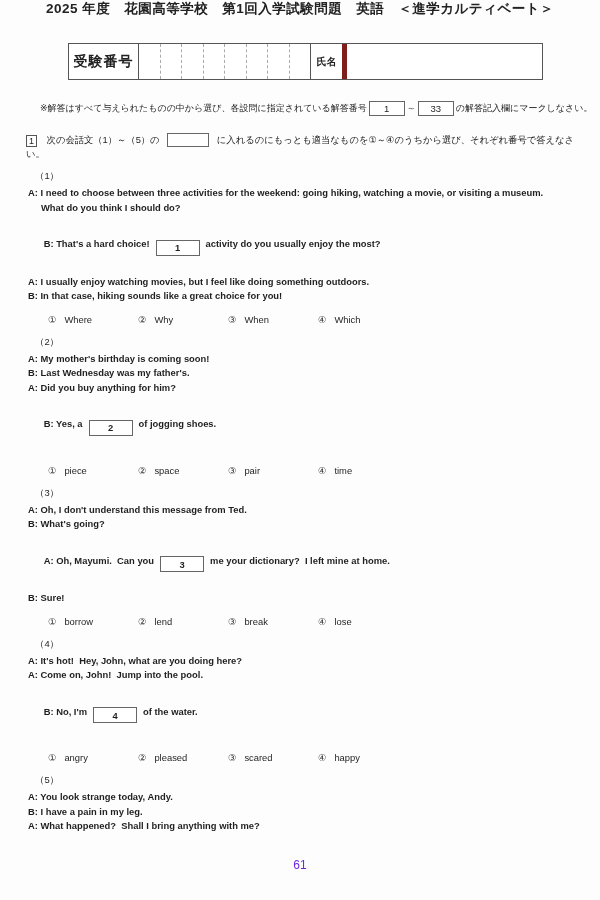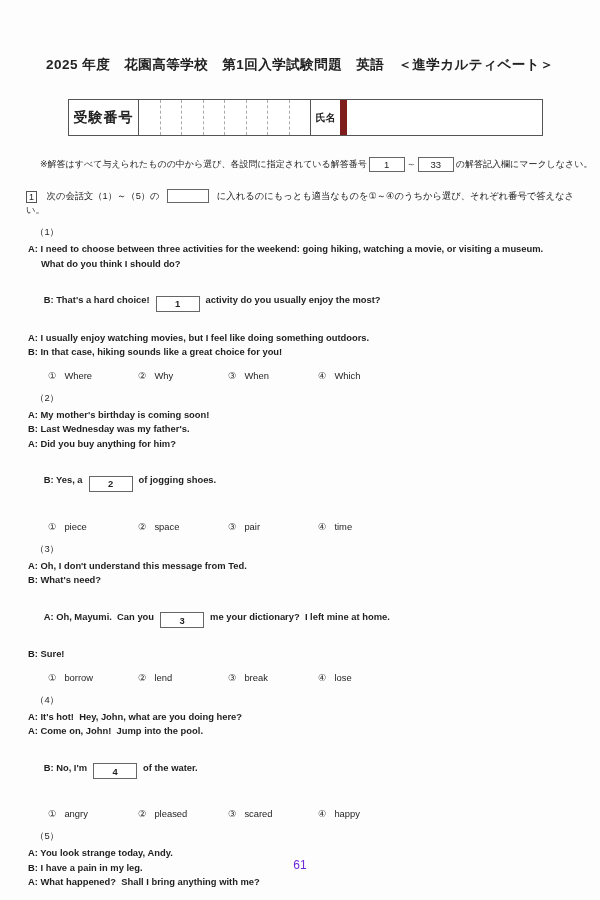--- a/index.html
+++ b/index.html
@@ -3,38 +3,38 @@
 <meta charset="utf-8">
 <style>
   * { box-sizing: border-box; }
   html,body { margin:0; padding:0; background:#ffffff; }
   .page {
     width:600px; height:900px; position:relative; overflow:hidden;
     background:#fdfdfd; color:#222;
     font-family:"Liberation Sans","DejaVu Sans",sans-serif;
   }
   .title {
-    margin:0; padding-top:56px; text-align:center;
+    margin:0; text-align:center;
     font-size:13.5px; font-weight:700; letter-spacing:.5px;
   }
   
   .hbox {
     margin:25px 0 0 68px; width:475px; height:37px;
     border:1.5px solid #555; display:flex; background:#fff;
   }
   .hb-label {
     width:70px; border-right:1px solid #555; display:flex;
     align-items:center; justify-content:center;
     font-size:14px; font-weight:700; letter-spacing:1px;
   }
   .hb-nums { display:flex; width:172px; border-right:1px solid #555; }
   .hb-num { flex:1; border-left:1px dashed #aaa; }
   .hb-num:first-child { border-left:none; }
   .hb-name-label {
-    width:36px; border-right:7px solid #7f1d1d; display:flex;
+    width:36px; border-right:5px solid #7f1d1d; display:flex;
     align-items:center; justify-content:center;
     font-size:10px; font-weight:700;
   }
   .hb-name-blank { flex:1; }
   
   .instruction {
     margin:21px 0 0 40px; font-size:9px; display:flex;
     align-items:center; white-space:pre; color:#1f1f1f;
   }
   .ibox {
@@ -165,21 +165,21 @@
       <span class="opt">
           <span class="optnum">④</span>
           <span>time</span>
         </span>
     </div>
   </section>
 
   <section class="question">
     <div class="qlabel">（3）</div>
     <div class="dline"><span>A: Oh, I don't understand this message from Ted.</span></div>
-    <div class="dline"><span>B: What's need?</span></div>
+    <div class="dline"><span>B: What's going?</span></div>
     <div class="dline has-box">
       <span>A: Oh, Mayumi.  Can you</span><span class="blank-box"><span>3</span></span><span>me your dictionary?  I left mine at home.</span>
     </div>
     <div class="dline"><span>B: Sure!</span></div>
     <div class="options">
       <span class="opt">
           <span class="optnum">①</span>
           <span>borrow</span>
         </span>
       <span class="opt">

